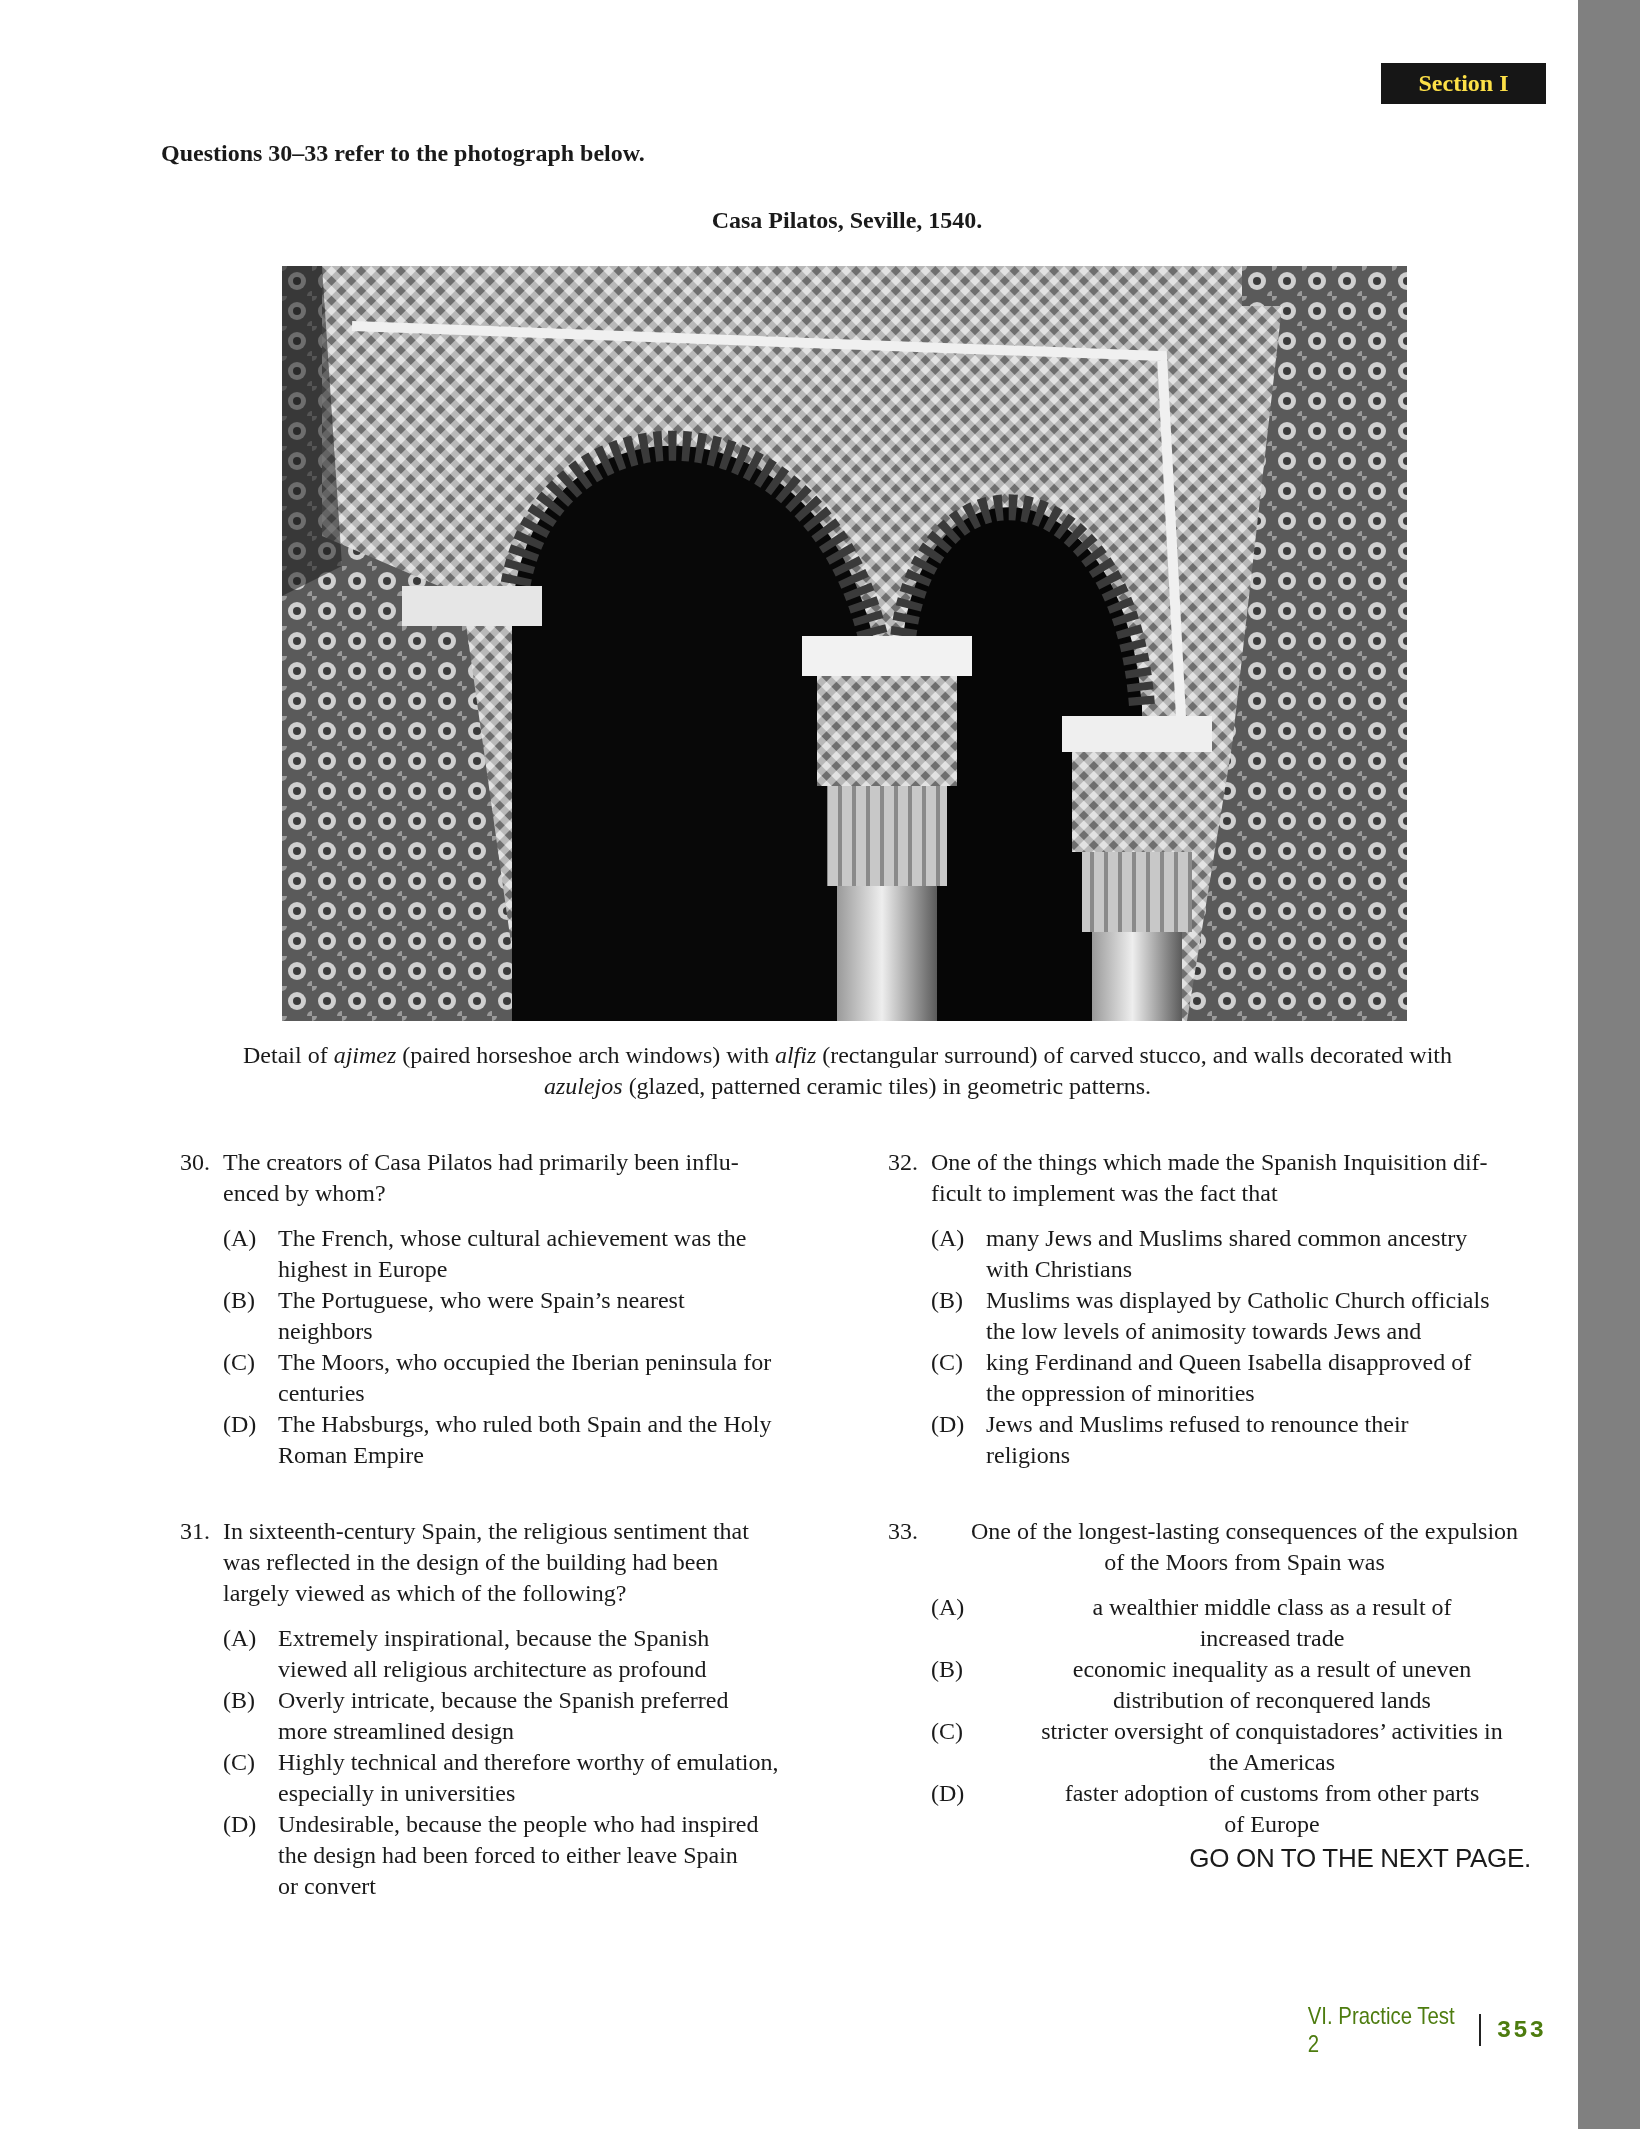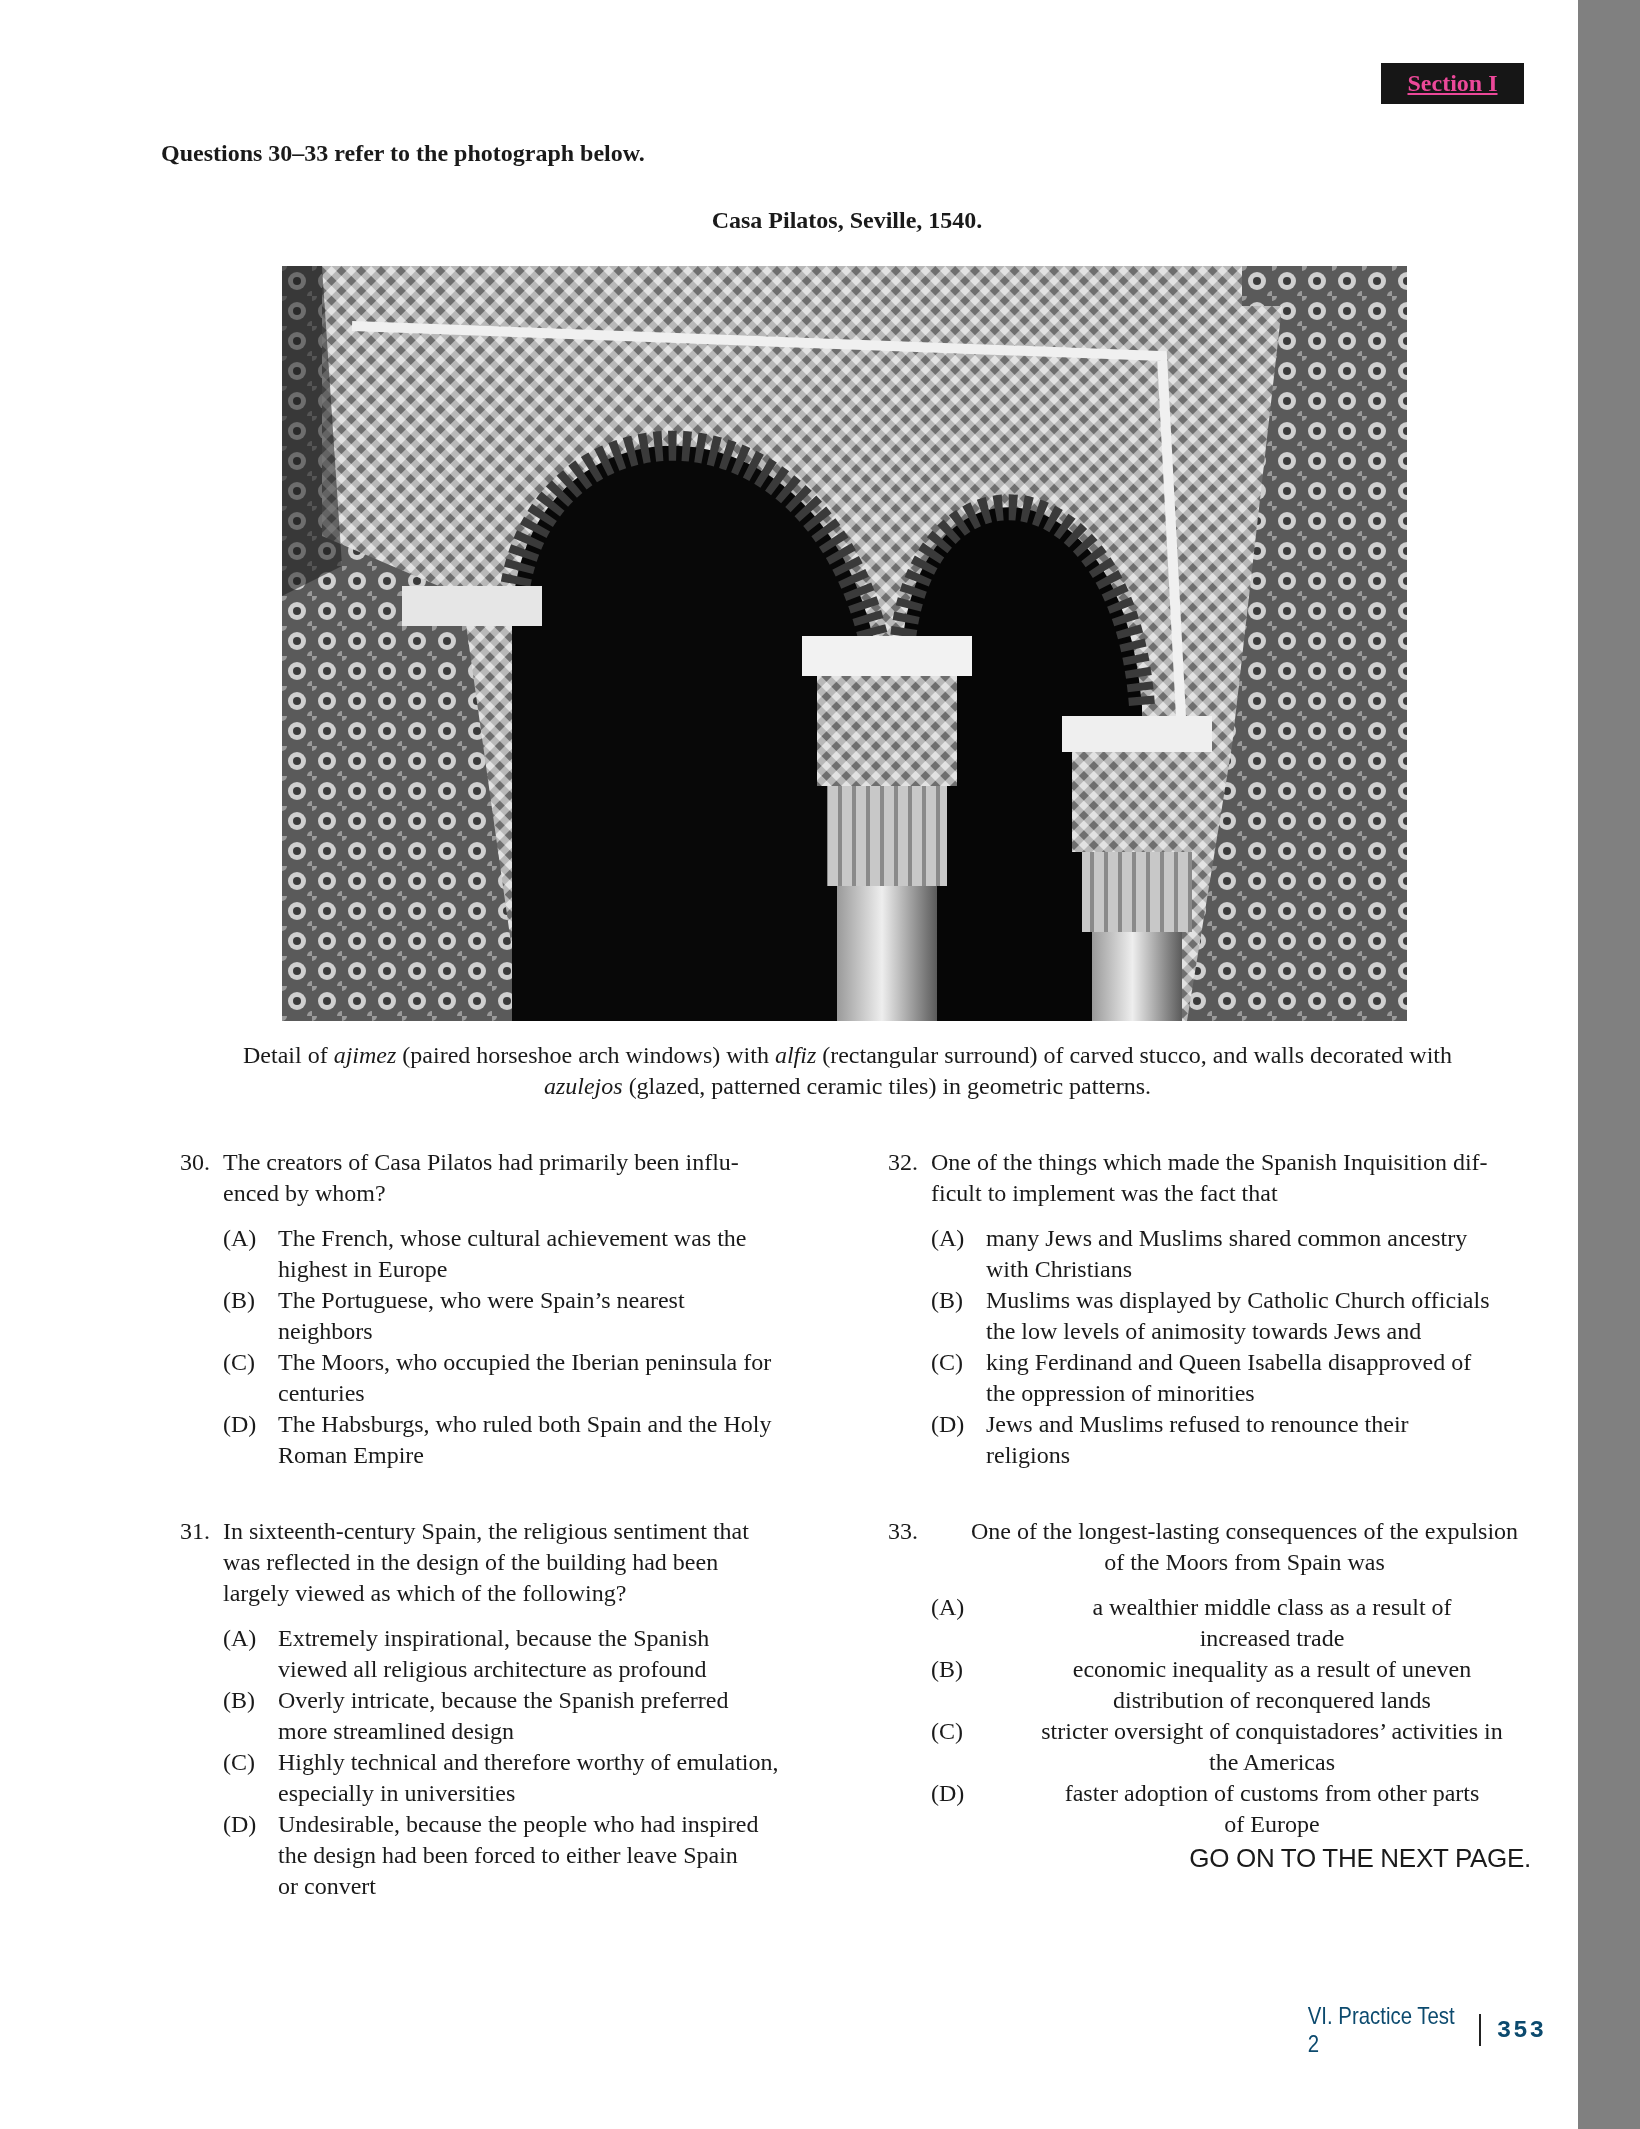--- a/index.html
+++ b/index.html
@@ -6,23 +6,23 @@
     body {
       width: 1640px; height: 2129px; position: relative; overflow: hidden;
       background: #ffffff; color: #1a1a1a;
       font-family: "Liberation Serif", "DejaVu Serif", serif;
     }
     .sidebar-strip {
       position: absolute; top: 0; left: 1578px; width: 62px; height: 2129px;
       background: #808080;
     }
     .section-badge {
-      position: absolute; top: 63px; left: 1381px; width: 143px; height: 41px;
-      background: #161616; color: #ec4899;
-      font-weight: bold; font-size: 24px; line-height: 41px; text-align: center; text-decoration: underline;
+      position: absolute; top: 63px; left: 1381px; width: 165px; height: 41px;
+      background: #161616; color: #fde047;
+      font-weight: bold; font-size: 24px; line-height: 41px; text-align: center;
     }
     .intro {
       position: absolute; top: 140px; left: 161px;
       font-weight: bold; font-size: 24px;
     }
     .photo-title {
       position: absolute; top: 207px; left: 0; width: 1694px; text-align: center;
       font-weight: bold; font-size: 24px;
     }
     .photo {
@@ -46,21 +46,21 @@
     .choice-letter { position: absolute; left: 0; top: 0; }
     .right .q-stem { padding-left: 43px; }
     .go-on {
       position: absolute; top: 1843px; left: 1165px; width: 366px; text-align: right;
       font-family: "Liberation Sans", "DejaVu Sans", sans-serif;
       font-weight: normal; font-size: 26px; letter-spacing: -0.3px;
     }
     .footer {
       position: absolute; top: 2010px; left: 1280px; width: 266px; height: 40px;
       font-family: "Liberation Sans", "DejaVu Sans", sans-serif;
-      font-size: 24px; color: #0c4a6e; display: flex; align-items: center; justify-content: flex-end;
+      font-size: 24px; color: #4d7c0f; display: flex; align-items: center; justify-content: flex-end;
     }
     .footer-chapter { transform: scaleX(0.85); transform-origin: right center; }
     .footer-divider { width: 2px; height: 32px; background: #222; margin: 0 16px 0 14px; }
     .footer-page { font-weight: bold; letter-spacing: 2px; font-family: Liberation Mono, monospace; }
   </style>
 </head>
 <body>
 
 <div class="sidebar-strip"></div>
 

